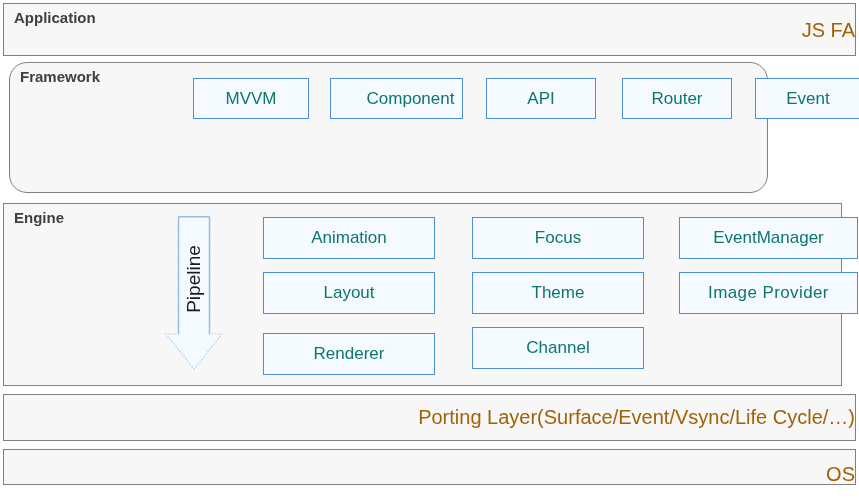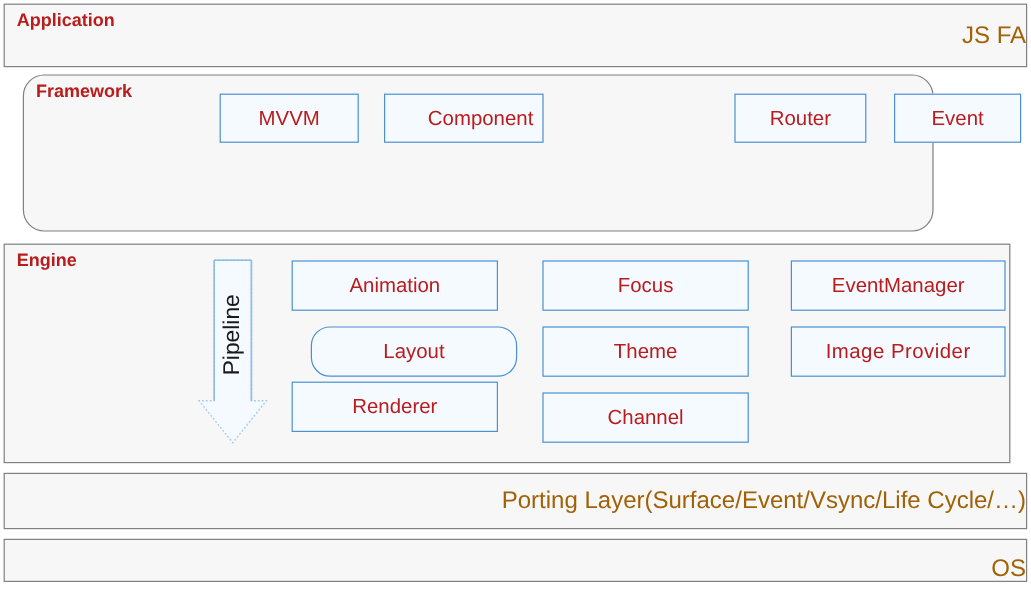--- a/index.html
+++ b/index.html
@@ -31,37 +31,38 @@
     background: #f7f7f7;
     border: 1px solid #808080;
   }
 
   .panel-title {
     position: absolute;
     left: 10px;
     top: 5px;
     font-size: 15px;
     font-weight: bold;
-    color: #b91c1c;
+    color: #404040;
     letter-spacing: 0px;
     white-space: nowrap;
   }
 
   
   .box {
     position: absolute;
     box-sizing: border-box;
     background: #f4faff;
     border: 1px solid #4a90d2;
     display: flex;
     align-items: center;
     justify-content: center;
     font-size: 17px;
-    color: #b91c1c;
+    color: #0f766e;
     white-space: nowrap;
+    margin-left: 20px;
   }
 
   
   .panel-center-label {
     position: absolute;
     left: 0;
     width: 100%;
     text-align: right;
     font-size: 20px;
     color: #a16207;
@@ -103,40 +104,41 @@
 </head>
 <body>
 
 <div id="diagram">
 
   <div class="panel" style="left:3px; top:3px; width:853px; height:53px;">
     <div class="panel-title">Application</div>
     <div class="panel-center-label" style="top:15px;">JS FA</div>
   </div>
 
-  <div class="panel" style="left:19px; top:62px; width:759px; height:131px;border-radius:18px;">
+  <div class="panel" style="left:9px; top:62px; width:759px; height:131px;border-radius:18px;">
     <div class="panel-title">Framework</div>
 
     <div class="box" style="left:163px; top:15px; width:116px; height:41px;">MVVM</div>
 
     <div class="box" style="left:300px; top:15px; width:133px; height:41px;padding-left:28px;">Component</div>
 
+    <div class="box" style="left:456px; top:15px; width:110px; height:41px;">API</div>
 
     <div class="box" style="left:725px; top:15px; width:106px; height:41px;">Event</div>
 
     <div class="box" style="left:592px; top:15px; width:110px; height:41px;">Router</div>
 
   </div>
 
   <div class="panel" style="left:3px; top:203px; width:839px; height:183px;text-align:right;">
     <div class="panel-title">Engine</div>
 
     <div class="box" style="left:239px; top:13px; width:172px; height:42px;">Animation</div>
-    <div class="box" style="left:255px; top:68px; width:172px; height:42px;border-radius:16px;">Layout</div>
-    <div class="box" style="left:239px; top:114px; width:172px; height:42px;">Renderer</div>
+    <div class="box" style="left:239px; top:68px; width:172px; height:42px;">Layout</div>
+    <div class="box" style="left:239px; top:129px; width:172px; height:42px;">Renderer</div>
 
     <div class="box" style="left:448px; top:13px; width:172px; height:42px;">Focus</div>
     <div class="box" style="left:448px; top:68px; width:172px; height:42px;">Theme</div>
     <div class="box" style="left:655px; top:13px; width:179px; height:42px;">EventManager</div>
 
     <div class="box" style="left:448px; top:123px; width:172px; height:42px;">Channel</div>
     <div class="box wide-gap" style="left:655px; top:68px; width:179px; height:42px;">Image  Provider</div>
   </div>
 
   <div id="pipeline-arrow">

